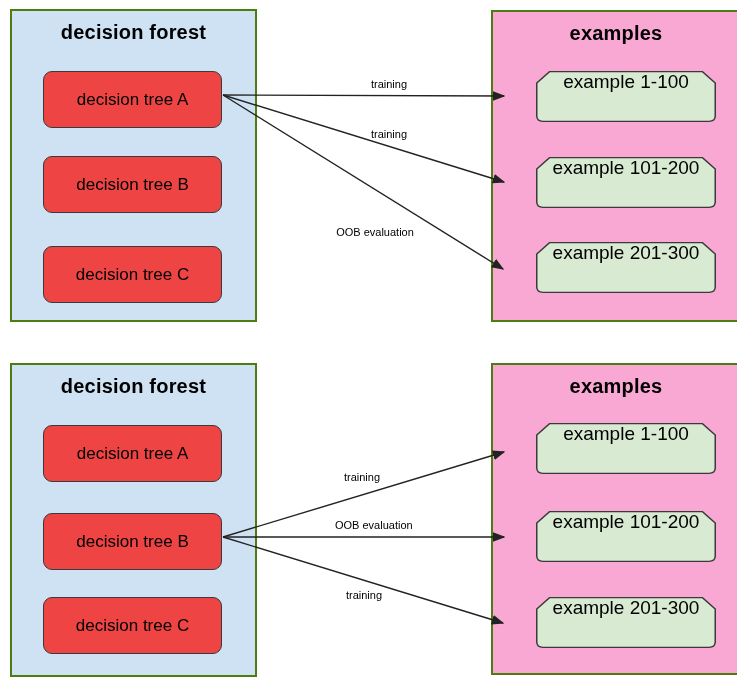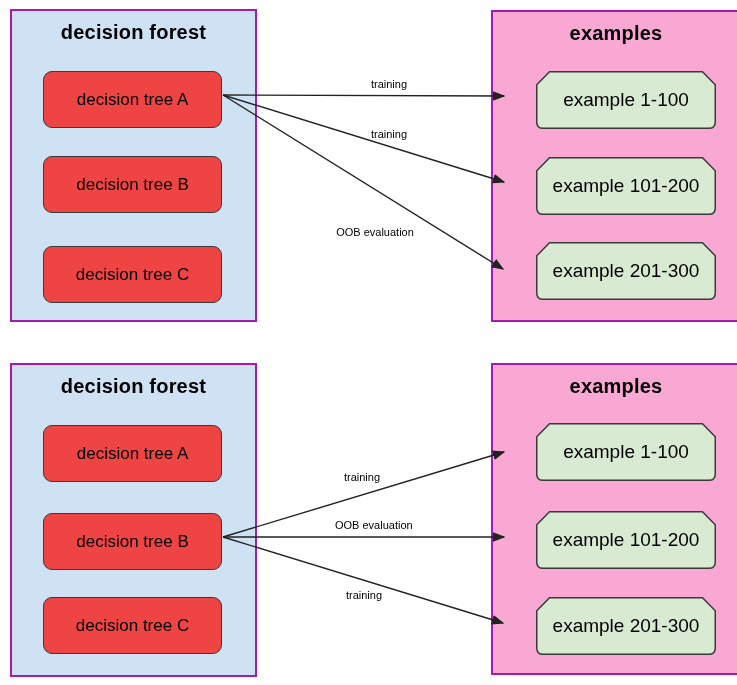--- a/index.html
+++ b/index.html
@@ -12,21 +12,21 @@
   .stage {
     position: relative;
     width: 737px;
     height: 685px;
     background: #ffffff;
     overflow: hidden;
   }
   .panel {
     position: absolute;
     box-sizing: border-box;
-    border: 2px solid #a21caf;
+    border: 2px solid #4d7c0f;
   }
   .forest-panel {
     left: 10px;
     width: 247px;
     background: #cfe2f3;
   }
   .examples-panel {
     left: 491px;
     width: 250px;
     background: #f9a8d4;
@@ -52,23 +52,22 @@
     border-radius: 9px;
     display: flex;
     align-items: center;
     justify-content: center;
     font-size: 17px;
   }
   .example-box {
     position: absolute;
     left: 43px;
     width: 180px;
-    height: 58px;
+    height: 51px;
     display: flex;
-    align-items: center;
     justify-content: center;
   }
   .example-box svg {
     position: absolute;
     left: 0;
     top: 0;
     width: 100%;
     height: 100%;
   }
   .example-label {

